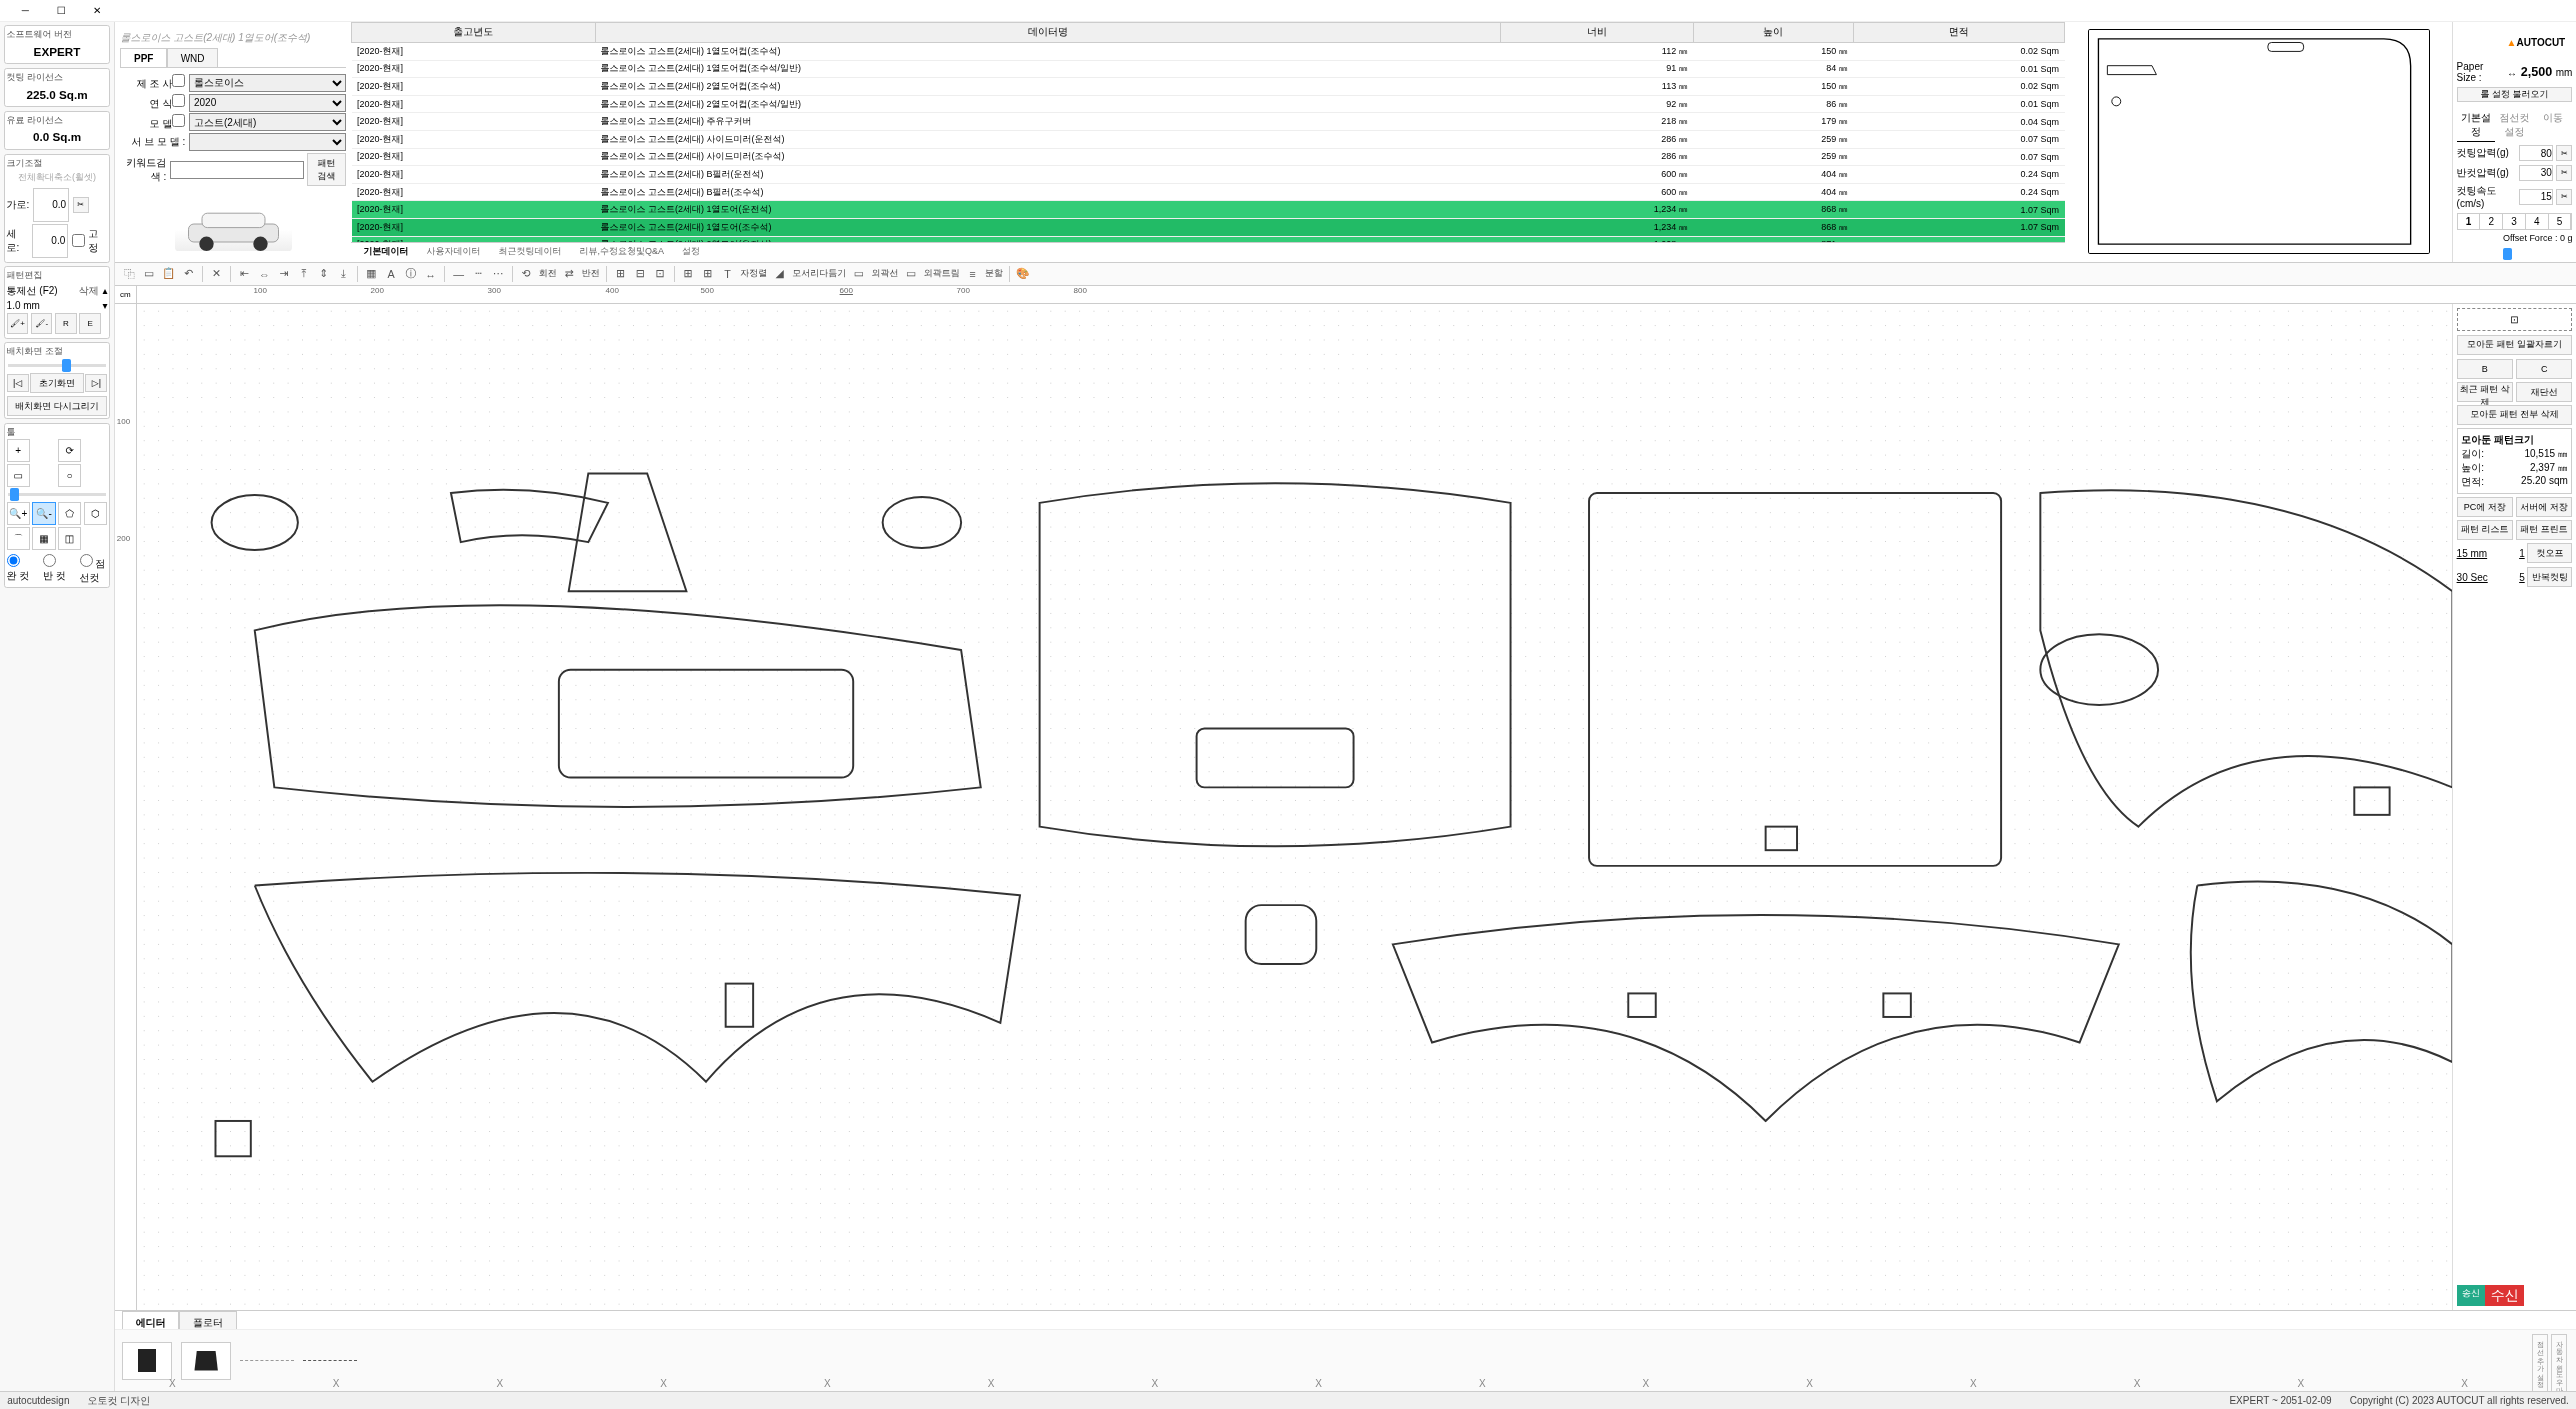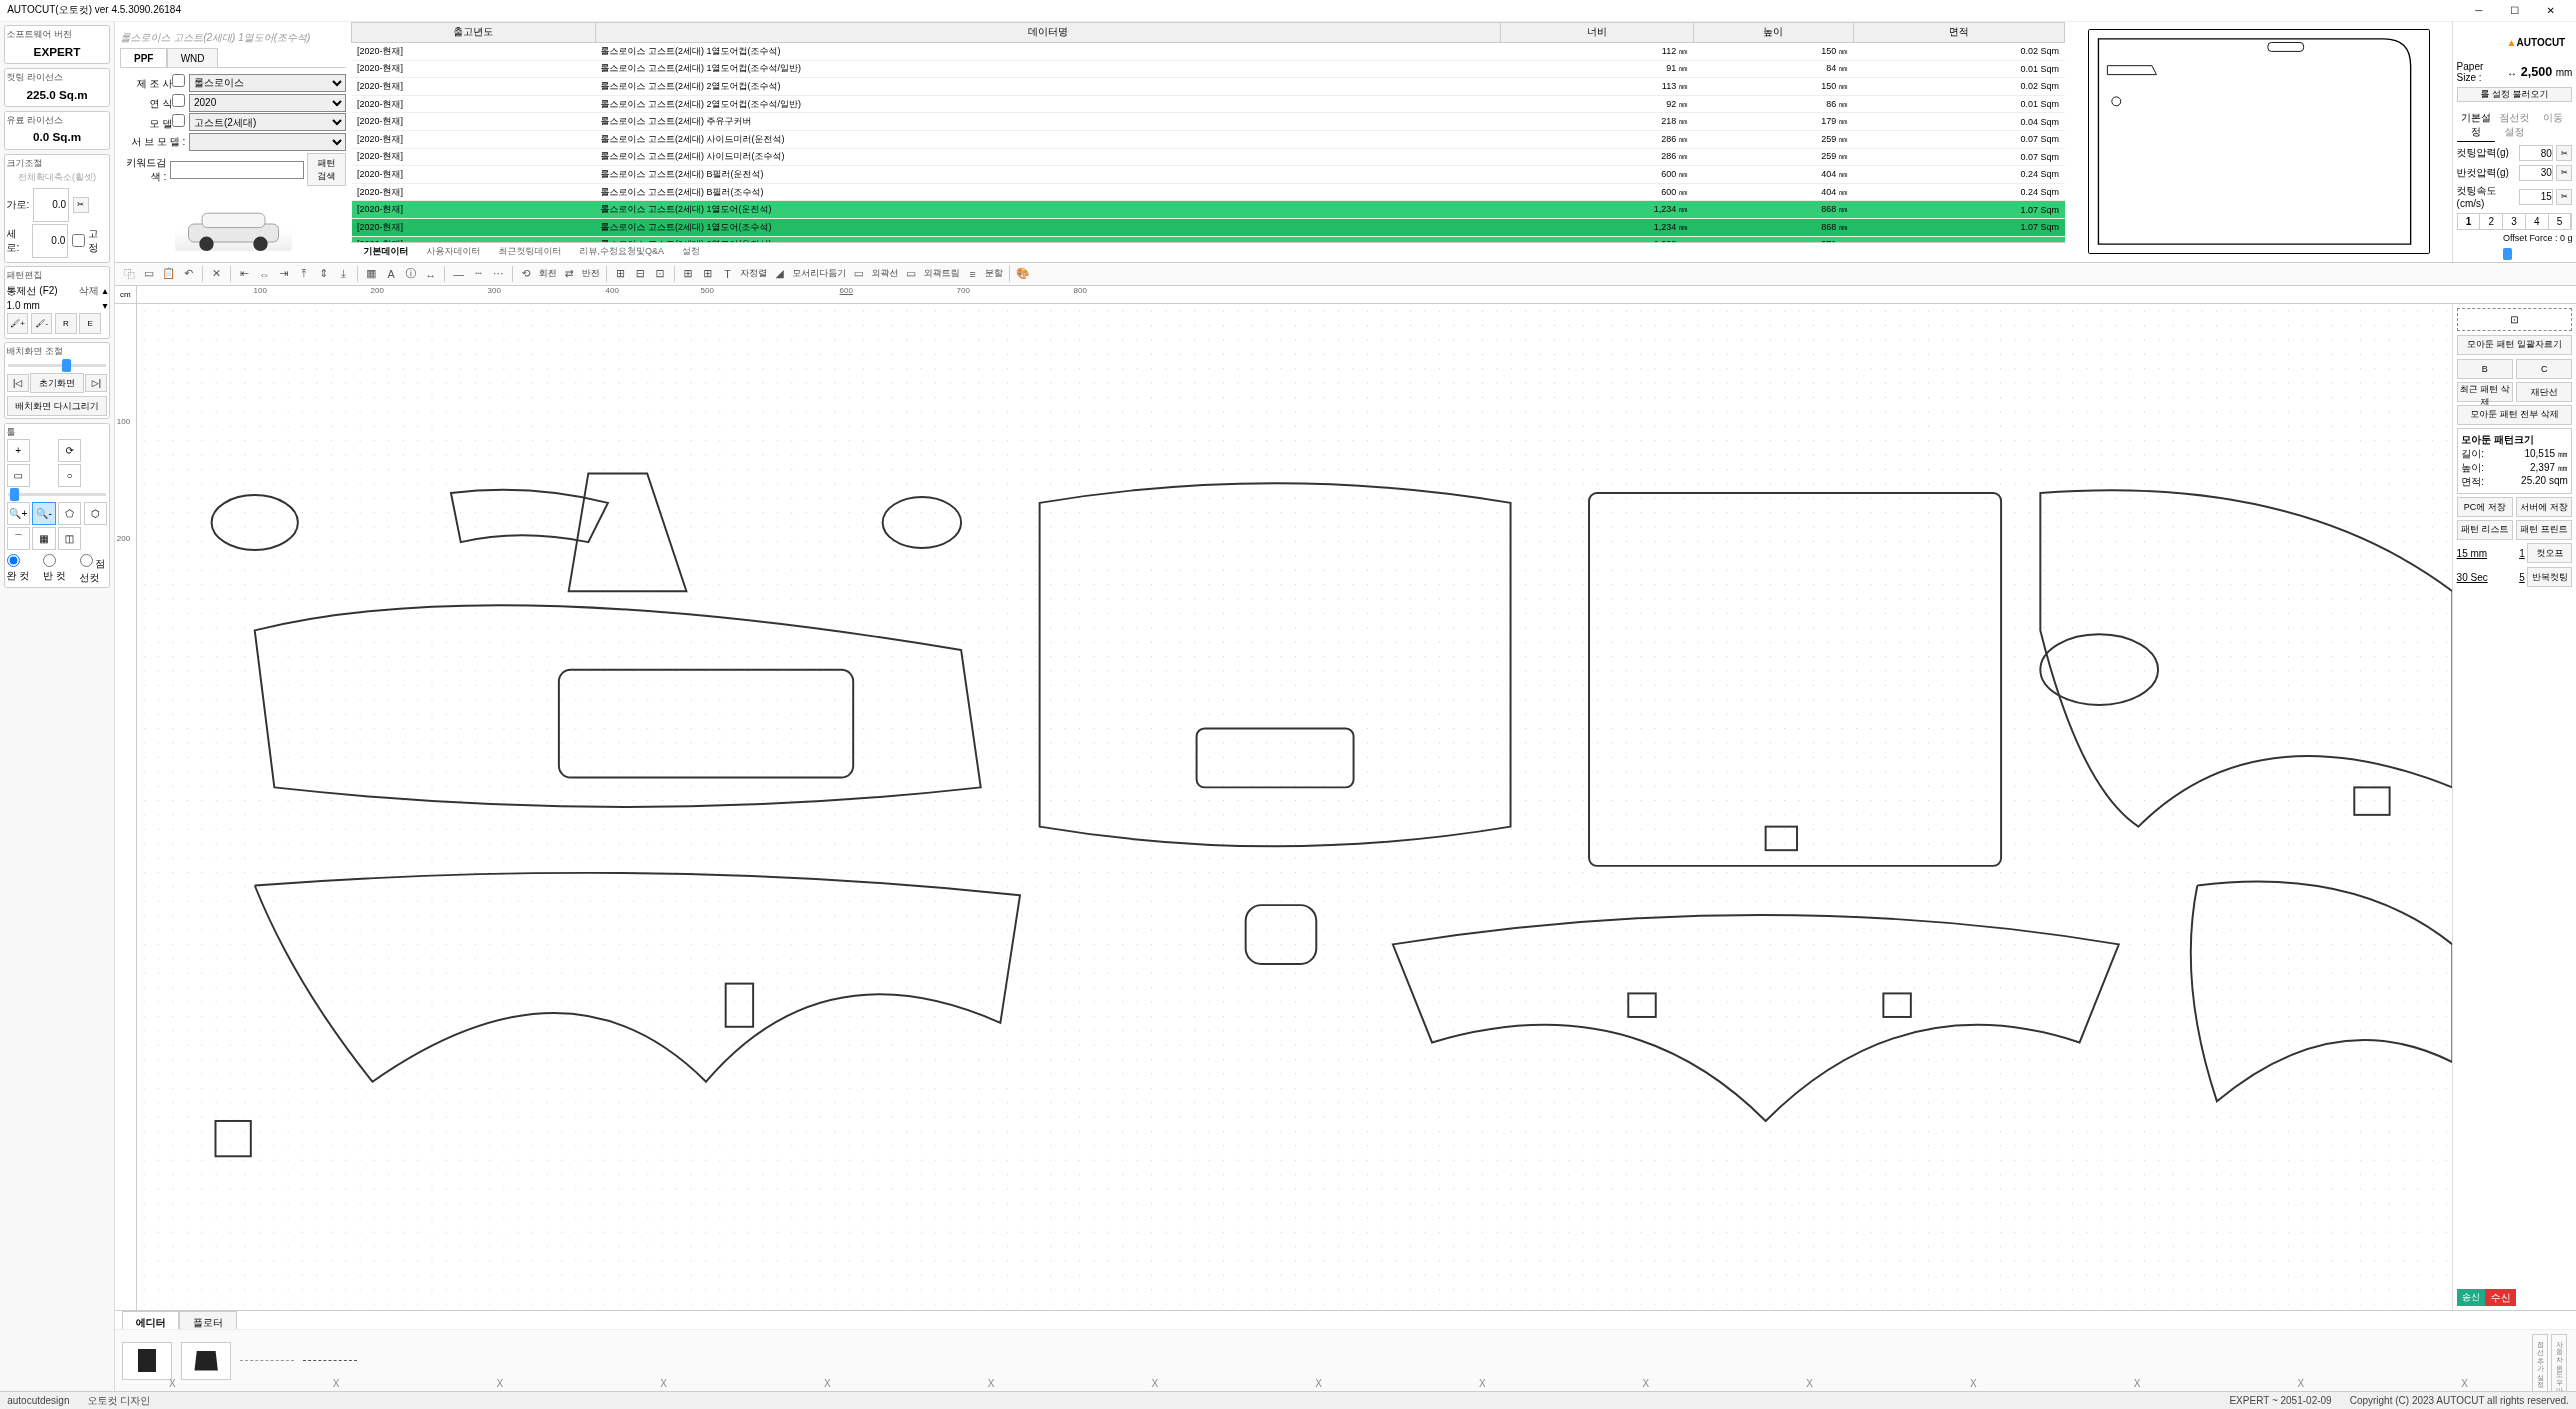--- a/index.html
+++ b/index.html
@@ -68,34 +68,33 @@
 .ruler-v .tick { position: absolute; left: 1.8px; font-size: 8px; color: #666; transform: translateY(-50%); }
 .canvas { flex: 1; background: #fff; background-image: radial-gradient(#ccc 0.5px, transparent 0.5px); background-size: 14.4px 14.4px; position: relative; overflow: hidden; }
 .bottom-section { height: 81px; border-top: 0.9px solid #ccc; display: flex; flex-direction: column; }
 .btm-tabs { height: 18px; display: flex; padding-left: 7.2px; }
 .thumb-strip { flex: 1; display: flex; align-items: center; gap: 9px; padding: 3.6px 7.2px; background: #fafafa; border-top:0.9px solid #eee; position:relative;}
 .thumb { width: 50px; height: 38px; border: 0.9px solid #ccc; background: #fff; display:flex;align-items:center;justify-content:center;}
 .status-bar { height: 18px; border-top: 0.9px solid #ccc; display: flex; align-items: center; padding: 0 7.2px; gap: 18px; font-size: 9px; color: #444; background: #f0f0f0; }
 .status-bar .right { margin-left: auto; }
 .btn-w { display:inline-block; padding:2.7px 5.4px; border:0.9px solid #ccc; background:#f5f5f5; cursor:pointer; font-size:9px; text-align:center;}
 .badge-send { background:#2a8; color:#fff; padding:1.8px 5.4px; font-size:9px;}
-.badge-recv { background:#d33; color:#fff; padding:1.8px 5.4px; font-size:10px;}
+.badge-recv { background:#d33; color:#fff; padding:1.8px 5.4px; font-size:14px;}
 .right-box { border:0.9px solid #ccc; padding:3.6px; font-size:9px; background:#fff;}
 .right-btns { display:grid; grid-template-columns:1fr 1fr; gap:2.7px; }
 .right-btns .full { grid-column:1/3; }
 .slider-track{height:3.6px;background:#ddd;position:relative;margin:5.4px 1.8px;}
 .slider-thumb{width:9px;height:12.6px;background:#3399ff;position:absolute;top:-4.5px;border-radius:1.8px;}
 .car-svg{position:absolute;inset:0;}
 </style>
 </head>
 <body>
 
 <div class="window">
   <div class="titlebar">
-    <span class="titlebar-text">AUTOCUT(오토컷) ver 4.5.3090.26184</span>
     <div class="win-controls">
       <div class="win-btn">─</div>
       <div class="win-btn">☐</div>
       <div class="win-btn">✕</div>
     </div>
   </div>
 
 
   <div class="main-area">
 

